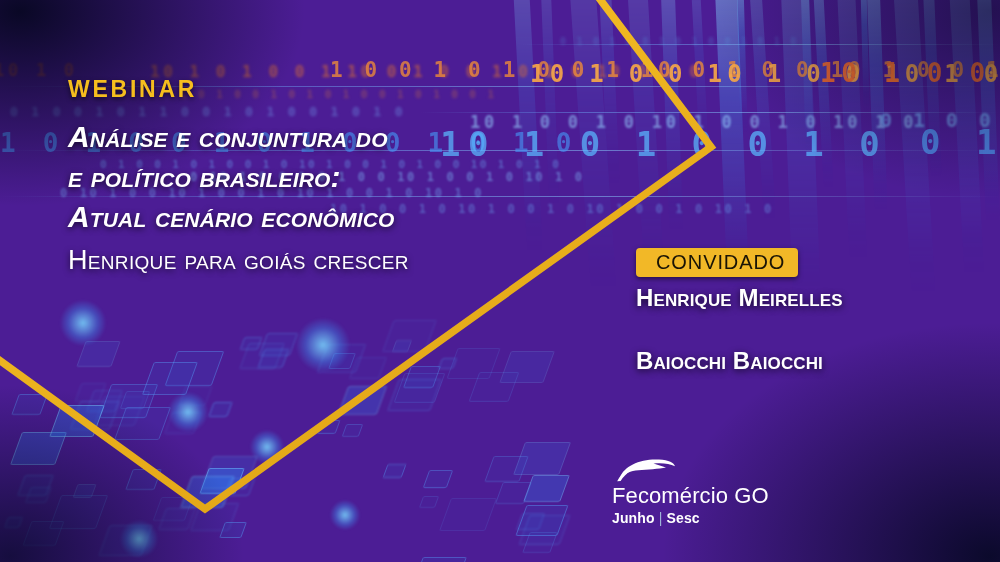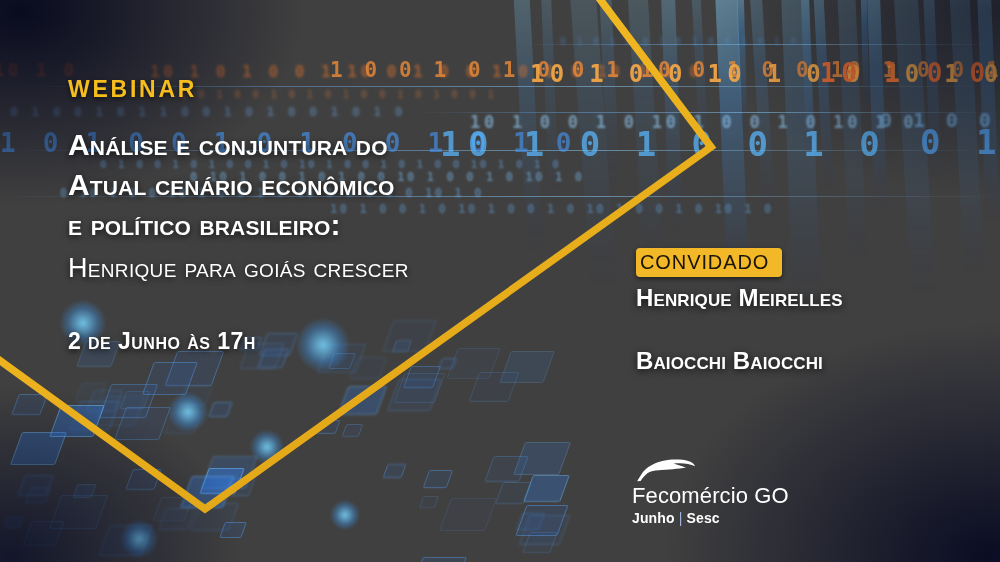--- a/index.html
+++ b/index.html
@@ -6,21 +6,21 @@
     margin: 0;
     padding: 0;
     background: #000;
   }
   #poster {
     position: relative;
     width: 1000px;
     height: 562px;
     overflow: hidden;
     font-family: "Liberation Sans", sans-serif;
-    background: #404040;
+    background: #4c1d95;
   }
 
   
   .bg-base {
     position: absolute;
     inset: 0;
     background:
       radial-gradient(ellipse 420px 300px at 12% 52%, rgba(26,86,190,0.85) 0%, rgba(18,56,150,0.45) 42%, rgba(10,26,90,0.0) 72%),
       radial-gradient(ellipse 300px 220px at 30% 78%, rgba(20,70,180,0.55) 0%, rgba(10,30,100,0.0) 70%),
       radial-gradient(ellipse 520px 420px at 78% 22%, rgba(10,40,130,0.75) 0%, rgba(6,18,70,0.2) 60%, rgba(4,10,48,0) 80%),
@@ -93,28 +93,29 @@
   .kicker {
     color: #F5BE1E;
     font-size: 23px;
     font-weight: 700;
     letter-spacing: 0.12em;
     line-height: 1;
     text-shadow: 0 2px 5px rgba(0,0,0,0.65);
     font-stretch: condensed;
   }
   .title {
-    margin-top: 24px;
+    margin-top: 16px;
     color: #ffffff;
     font-size: 30px;
     font-weight: 700;
     line-height: 1.33;
     letter-spacing: 0.005em;
     font-variant: small-caps;
     text-shadow: 0 2px 6px rgba(0,0,0,0.7);
+    font-style: italic;
   }
   .title .ln { display: block; }
   .subtitle {
     margin-top: 7px;
     color: #ffffff;
     font-size: 27px;
     font-weight: 400;
     line-height: 1.25;
     letter-spacing: 0.012em;
     font-variant: small-caps;
@@ -136,42 +137,42 @@
     top: 248px;
     width: 330px;
   }
   .badge {
     display: inline-block;
     background: #F2B827;
     color: #1a1405;
     font-size: 20px;
     font-weight: 400;
     letter-spacing: 0.045em;
-    padding: 3px 13px 4px 4px;
+    padding: 3px 13px 4px 20px;
     border-radius: 4px;
     font-variant: small-caps;
     box-shadow: 0 2px 5px rgba(0,0,0,0.5);
     line-height: 1.12;
   }
   .person {
     margin-top: 7px;
     color: #ffffff;
     font-size: 24px;
     font-weight: 700;
     letter-spacing: 0.005em;
     font-variant: small-caps;
     text-shadow: 0 2px 7px rgba(0,0,0,0.75);
     line-height: 1.15;
   }
   .role-block + .role-block { margin-top: 35px; }
 
   
   .logo {
     position: absolute;
-    left: 632px;
+    left: 612px;
     top: 457px;
     width: 210px;
   }
   .logo-mark { display: block; margin-left: 2px; }
   .logo-word {
     color: #ffffff;
     font-size: 22px;
     font-weight: 400;
     letter-spacing: 0.005em;
     line-height: 1.05;
@@ -329,27 +330,26 @@
     </defs>
 
     <polyline points="593,-10 711,147 205,509 -12,352" fill="none" stroke="url(#goldline)" stroke-width="7.5" stroke-linejoin="miter" stroke-linecap="butt"></polyline>
   </svg>
 
   <div class="left-col">
     <div class="kicker">WEBINAR</div>
 
     <div class="title">
       <span class="ln">Análise e conjuntura do</span>
+      <span class="ln">e político brasileiro:</span>
       <span class="ln">Atual cenário econômico</span>
-      <span class="ln">e político brasileiro:</span>
     </div>
 
     <div class="subtitle">Henrique para goiás crescer</div>
 
-    <div class="datetime">2 de Junho às 17h</div>
   </div>
 
   <div class="right-col">
 
     <div class="role-block">
       <div class="badge">CONVIDADO</div>
       <div class="person">Henrique Meirelles</div>
     </div>
 
     <div class="role-block">

